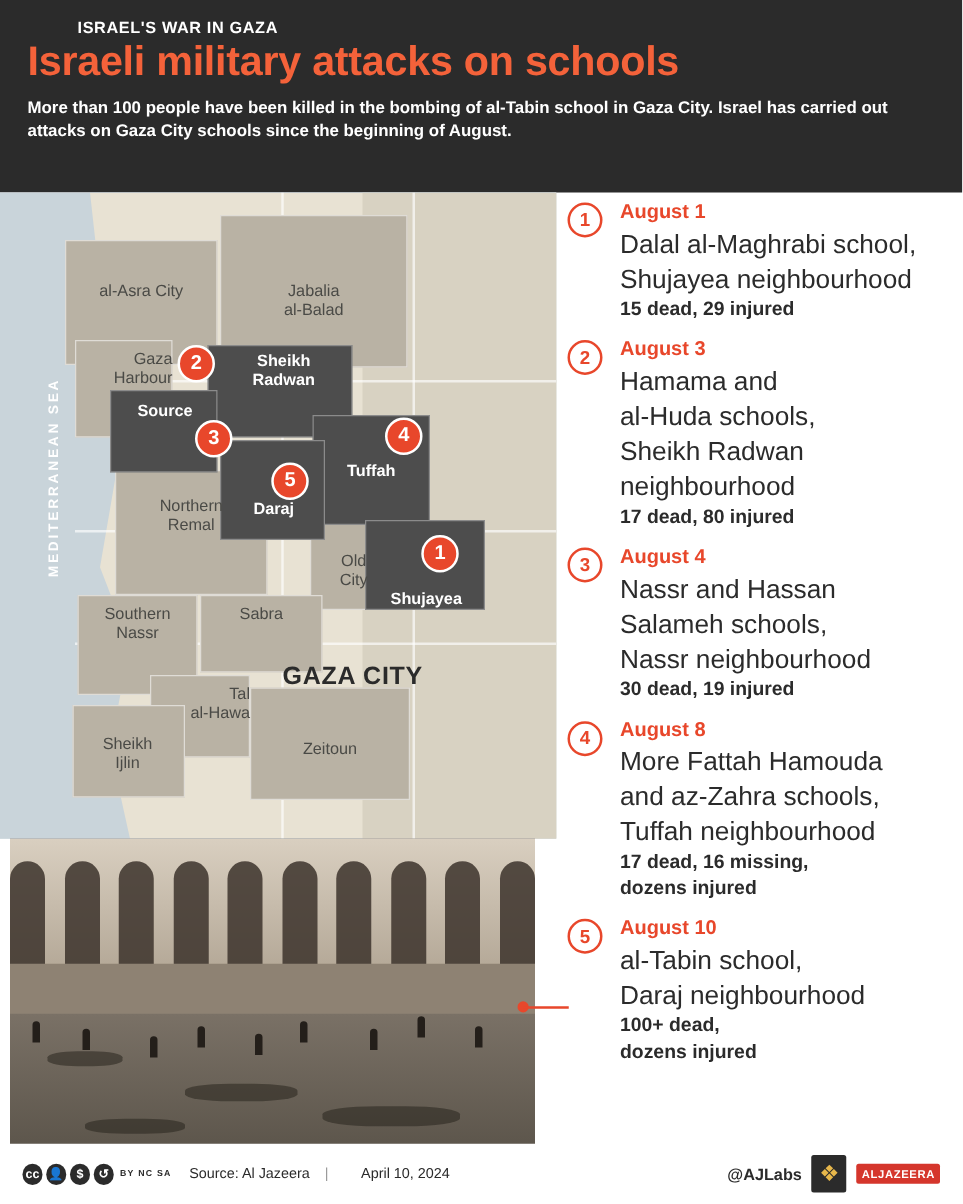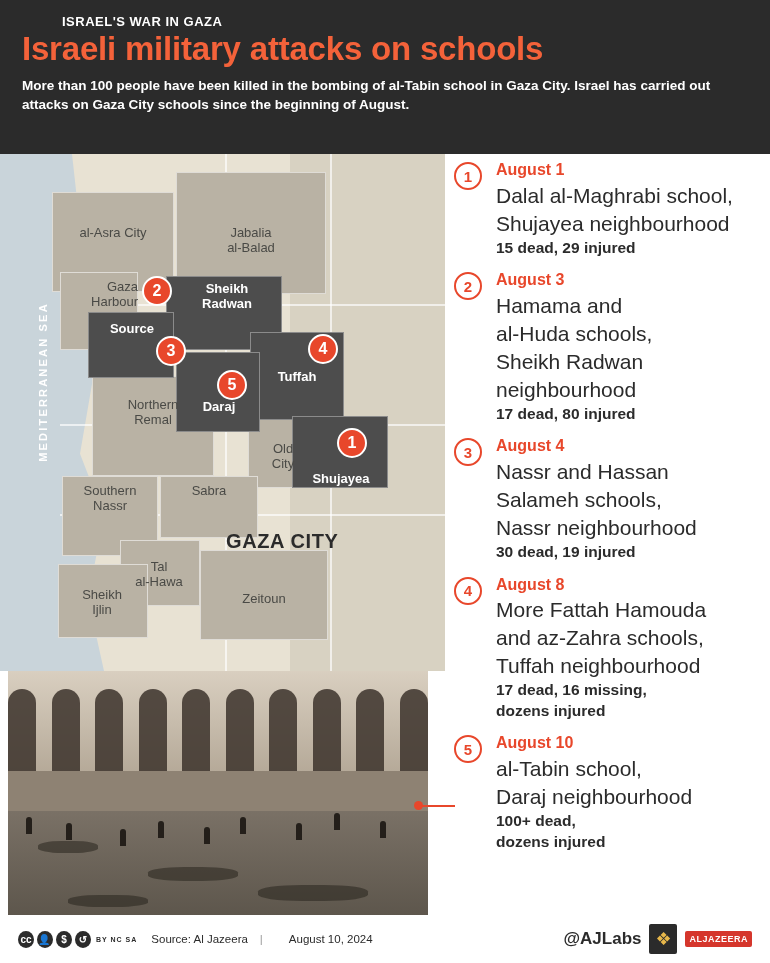--- a/index.html
+++ b/index.html
@@ -255,21 +255,21 @@
     font-weight: normal;
   }
   .sep { margin: 0 12px; color: #999; font-size: 11.5px; }
   .footer-right {
     margin-left: auto;
     display: flex;
     align-items: center;
     gap: 8px;
   }
   .ajlabs {
-    font-size: 17px; color: #2b2b2b; font-weight: bold;
+    font-size: 13px; color: #2b2b2b; font-weight: bold;
   }
   .aj-logo {
     width: 28px; height: 30px;
     background: #2b2b2b;
     color: #e8b84b;
     font-size: 18px;
     display: flex; align-items: center; justify-content: center;
     border-radius: 2px;
   }
   .aj-word {
@@ -333,21 +333,21 @@
     <div class="dlabel white" style="left:254px; top:216px; width:86px;">Tuffah</div>
     <div class="dlabel white" style="left:180px; top:246px; width:78px;">Daraj</div>
     <div class="dlabel white" style="left:296px; top:318px; width:90px;">Shujayea</div>
     <div class="dlabel" style="left:92px; top:244px; width:122px; white-space:pre-line;">Northern
 Remal</div>
     <div class="dlabel" style="left:252px; top:288px; width:62px; white-space:pre-line;">Old
 City</div>
     <div class="dlabel" style="left:160px; top:330px; width:98px;">Sabra</div>
     <div class="dlabel" style="left:62px; top:330px; width:96px; white-space:pre-line;">Southern
 Nassr</div>
-    <div class="dlabel" style="left:118px; top:406px; width:82px; white-space:pre-line;">Tal
+    <div class="dlabel" style="left:118px; top:394px; width:82px; white-space:pre-line;text-align:right;">Tal
 al-Hawa</div>
     <div class="dlabel" style="left:56px; top:434px; width:92px; white-space:pre-line;">Sheikh
 Ijlin</div>
     <div class="dlabel" style="left:200px; top:438px; width:128px;">Zeitoun</div>
 
     <div class="citylabel" style="left:226px; top:376px;">GAZA CITY</div>
 
     <div class="marker" style="left:337px; top:274px;">1</div>
     <div class="marker" style="left:142px; top:122px;">2</div>
     <div class="marker" style="left:156px; top:182px;">3</div>
@@ -442,21 +442,21 @@
   <div class="footer">
     <div class="cc">
       <div class="cc-circle">cc</div>
       <div class="cc-circle">👤</div>
       <div class="cc-circle">$</div>
       <div class="cc-circle">↺</div>
       <div class="cc-sub">BY NC SA</div>
     </div>
     <div class="source">Source: Al Jazeera</div>
     <div class="sep">|</div>
-    <div class="source">August 10, 2024</div>
+    <div class="source">April 10, 2024</div>
     <div class="footer-right">
       <div class="ajlabs">@AJLabs</div>
       <div class="aj-logo">❖</div>
       <div class="aj-word">ALJAZEERA</div>
     </div>
   </div>
 
 </div>
 
 </body></html>

